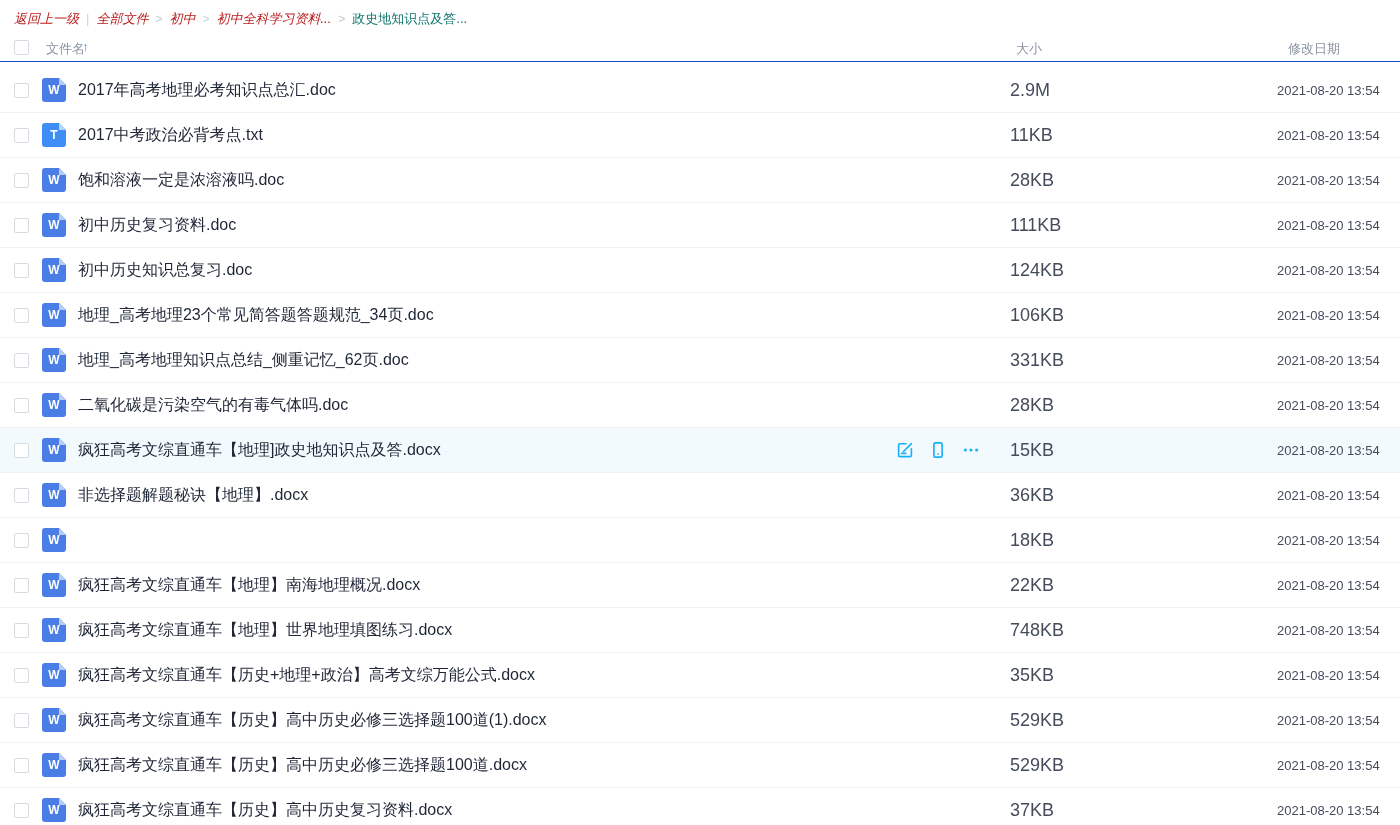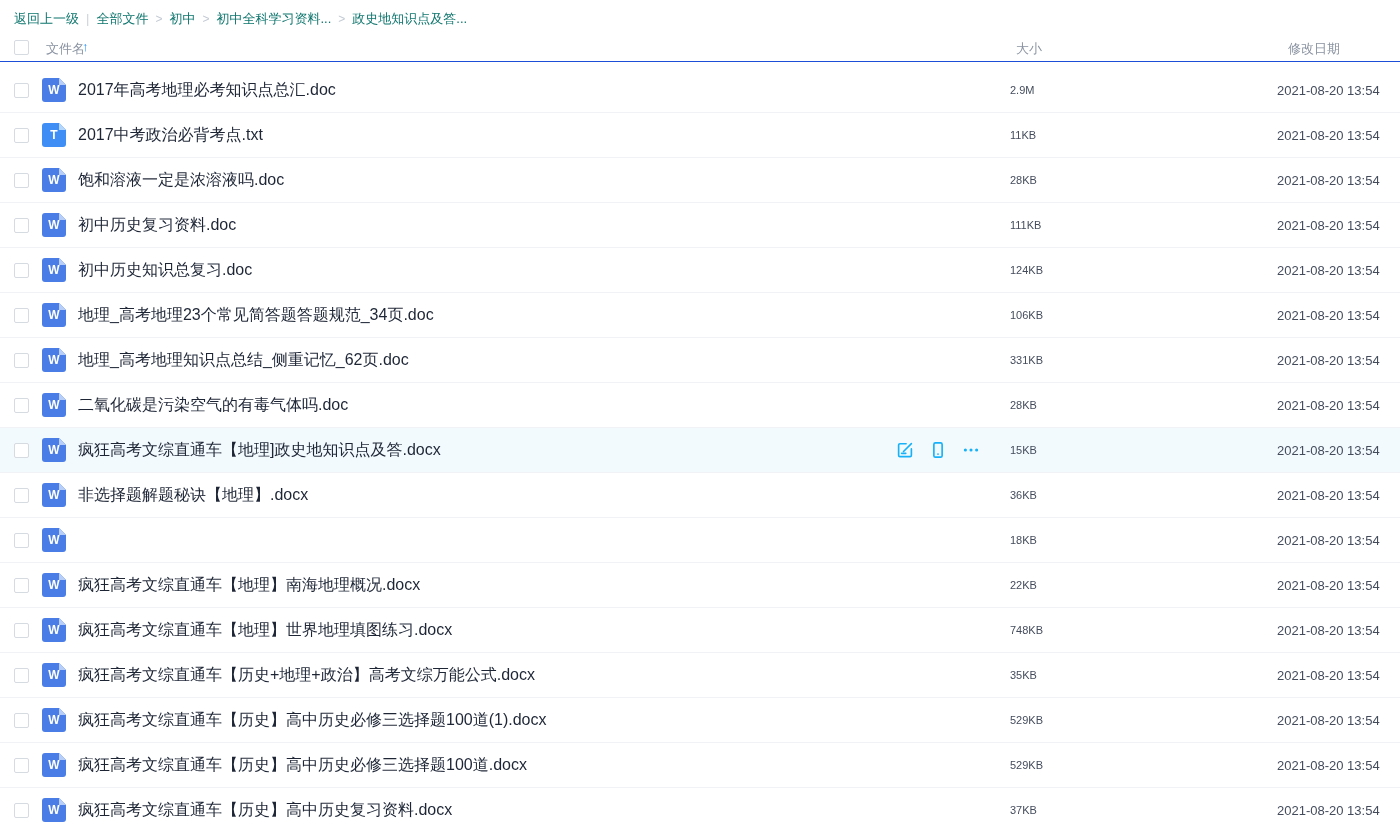--- a/index.html
+++ b/index.html
@@ -4,21 +4,21 @@
 <style>
   * { margin:0; padding:0; box-sizing:border-box; }
   html,body { width:1400px; height:825px; overflow:hidden; background:#fff;
               font-family:"Liberation Sans","DejaVu Sans",sans-serif; }
 
   .page { position:relative; width:1400px; height:825px; }
 
   
   .breadcrumb { position:absolute; top:0; left:0; right:0; height:36px;
                 padding:11px 0 0 14px; font-size:13px; line-height:15px; white-space:nowrap; }
-  .breadcrumb a { color:#0f766e; text-decoration:none; cursor:pointer; }
+  .breadcrumb a { color:#b91c1c; text-decoration:none; cursor:pointer;font-style:italic; }
   .breadcrumb .pipe { color:#ccd2da; margin:0 7px; }
   .breadcrumb .gt { color:#c3cad4; margin:0 7px; font-size:12px; }
   .breadcrumb .current { color:#0f766e; }
 
   
   .thead { position:absolute; top:36px; left:0; right:0; height:26px;
            border-bottom:1px solid #1d4ed8; font-size:13px; color:#8a93a1; }
   .thead .cb { top:4px; }
   .thead .name-label { position:absolute; left:46px; top:4px; cursor:pointer; }
   .thead .sort-arrow { position:absolute; left:82px; top:3px; color:#1f8ff9;
@@ -40,21 +40,21 @@
            border-radius:3px; display:flex; align-items:center; justify-content:center;
            clip-path:polygon(0 0, 17px 0, 24px 7px, 24px 24px, 0 24px); }
   .ficon .fold { position:absolute; top:0; right:0; width:7px; height:7px;
                  clip-path:polygon(0 0, 100% 100%, 0 100%); }
   .ficon .letter { color:#fff; font-size:12px; font-weight:bold; line-height:1; }
 
   .fname { position:absolute; left:78px; top:50%; transform:translateY(-50%);
            font-size:16px; color:#1e2636; max-width:790px; white-space:nowrap;
            overflow:hidden; text-overflow:ellipsis; cursor:pointer; }
   .fsize { position:absolute; left:1010px; top:50%; transform:translateY(-50%);
-           font-size:11px; color:#444c5c; }
+           font-size:18px; color:#444c5c; }
   .fdate { position:absolute; left:1277px; top:50%; transform:translateY(-50%);
            font-size:13px; color:#444c5c; }
 
   .actions { position:absolute; left:896px; top:50%; transform:translateY(-50%);
              display:none; align-items:center; gap:15px; }
   .row.hovered .actions { display:flex; }
   .actions .act { width:18px; height:18px; cursor:pointer; }
   .actions svg { display:block; }
 </style>
 </head>

